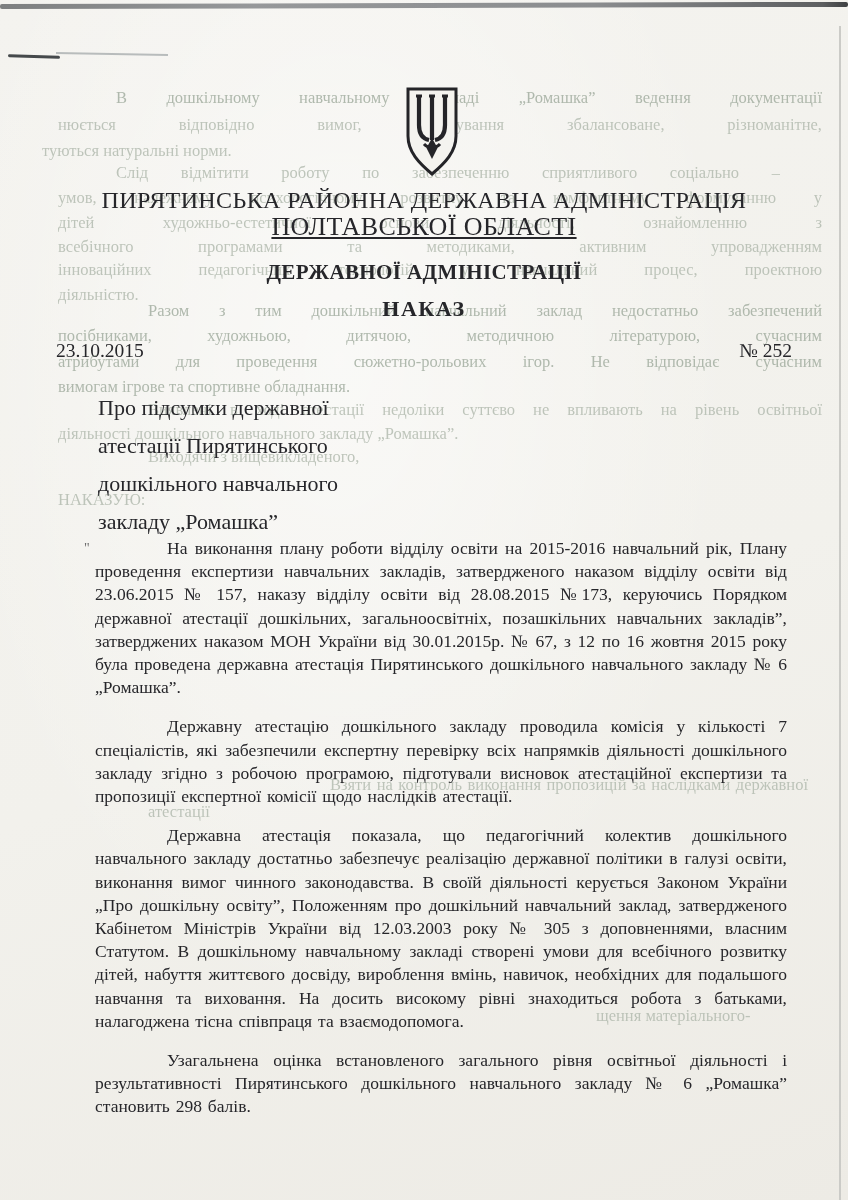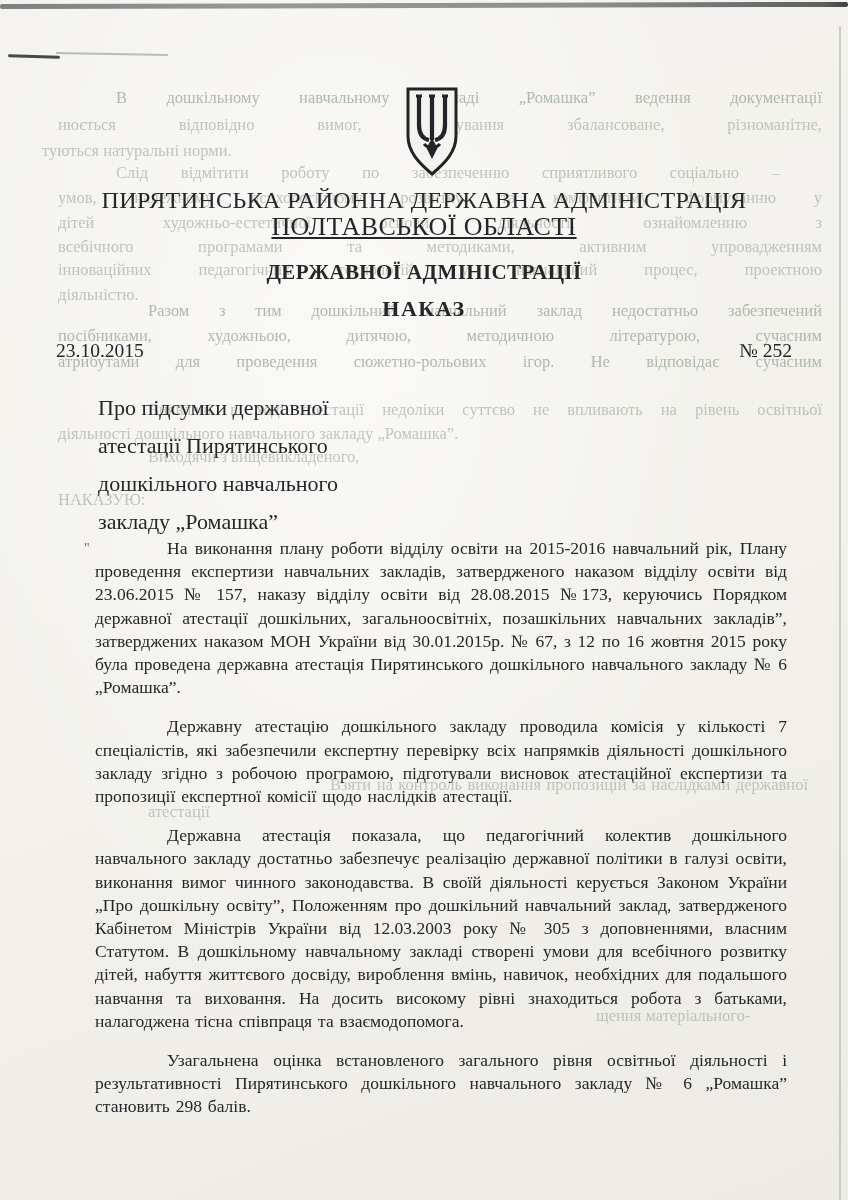--- a/index.html
+++ b/index.html
@@ -66,20 +66,21 @@
   <div class="bleed" style="top:141px;left:42px;width:300px">туються натуральні норми.</div>
   <div class="bleed sp" style="top:163px;left:116px;width:664px">Слід відмітити роботу по забезпеченню сприятливого соціально –</div>
   <div class="bleed sp" style="top:188px;left:58px;width:764px">умов, належному психологічному розвитку та комфортному формуванню у</div>
   <div class="bleed sp" style="top:213px;left:58px;width:764px">дітей    художньо-естетичної    основи    діяльності,    ознайомленню    з</div>
   <div class="bleed sp" style="top:237px;left:58px;width:764px">всебічного програмами та методиками, активним упровадженням</div>
   <div class="bleed sp" style="top:260px;left:58px;width:764px">інноваційних  педагогічних  технологій  у  навчальний  процес,  проектною</div>
   <div class="bleed" style="top:285px;left:58px;width:160px">діяльністю.</div>
   <div class="bleed dk sp" style="top:301px;left:148px;width:674px">Разом з тим дошкільний навчальний заклад недостатньо забезпечений</div>
   <div class="bleed dk sp" style="top:326px;left:58px;width:764px">посібниками,  художньою,  дитячою,  методичною  літературою,  сучасним</div>
   <div class="bleed dk sp" style="top:352px;left:58px;width:764px">атрибутами для проведення сюжетно-рольових ігор. Не відповідає сучасним</div>
+  <div class="bleed dk" style="top:377px;left:58px;width:450px">вимогам ігрове та спортивне обладнання.</div>
   <div class="bleed sp" style="top:400px;left:148px;width:674px">Виявлені в ході атестації недоліки суттєво не впливають на рівень освітньої</div>
   <div class="bleed" style="top:424px;left:58px;width:560px">діяльності дошкільного навчального закладу „Ромашка”.</div>
   <div class="bleed" style="top:447px;left:148px;width:360px">Виходячи з вищевикладеного,</div>
   <div class="bleed" style="top:490px;left:58px;width:200px">НАКАЗУЮ:</div>
   <div class="bleed sp" style="top:775px;left:330px;width:478px">Взяти на контроль виконання пропозицій за наслідками державної</div>
   <div class="bleed" style="top:802px;left:148px;width:200px">атестації</div>
   <div class="bleed" style="top:1006px;left:596px;width:230px">щення матеріального-</div>
 
   <div class="emblem">
     <svg width="58" height="92" viewBox="0 0 58 92" xmlns="http://www.w3.org/2000/svg">

